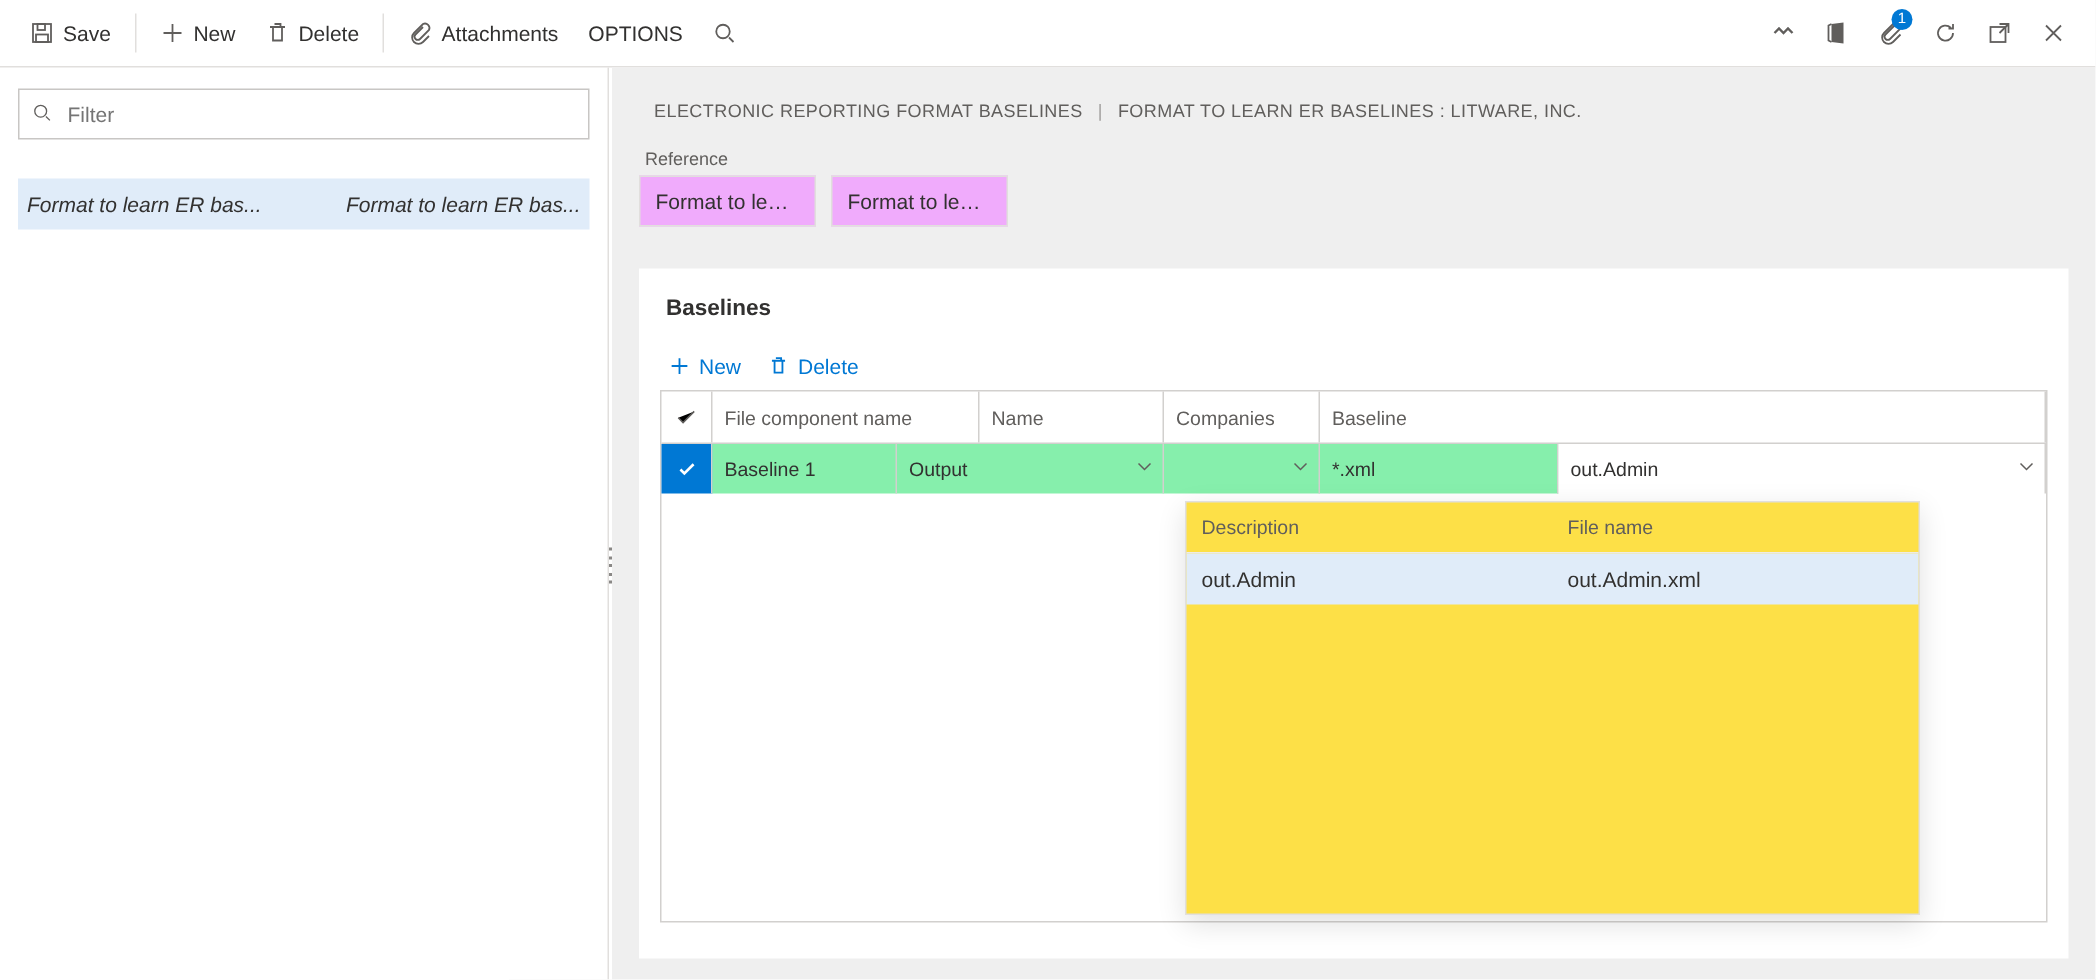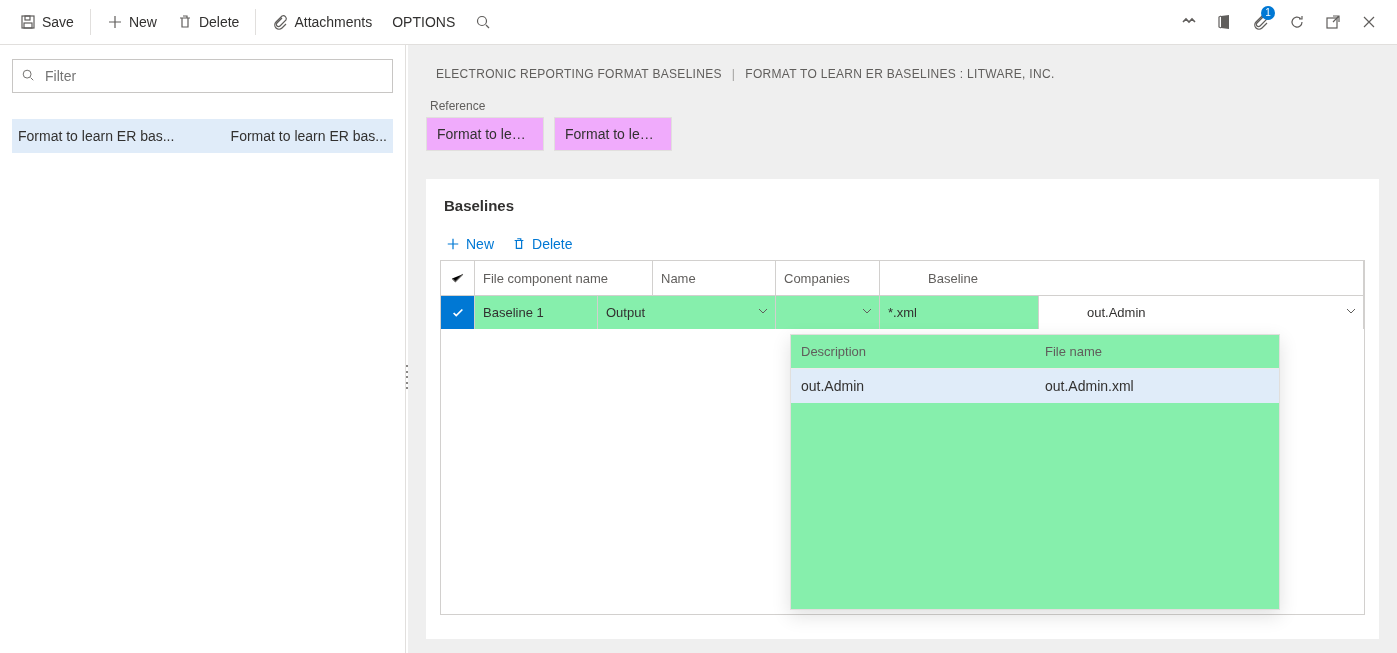--- a/index.html
+++ b/index.html
@@ -14,21 +14,21 @@
   .toolbar .spacer { flex:1; }
   .toolbar .sys-ico { width:36px; display:flex; align-items:center; justify-content:center; cursor:pointer; height:45px; position:relative; }
   .sys-ico svg { width:18px; height:18px; stroke:#605e5c; fill:none; stroke-width:1.2; }
   .badge { position:absolute; top:6px; right:4px; background:#0078d4; color:#fff; border-radius:10px; font-size:10px; line-height:14px; min-width:14px; text-align:center; padding:0 2px; }
 
   .body { display:flex; height:608px; }
   .sidebar { width:406px; border-right:1px solid #e1dfdd; padding:14px 12px 0 12px; display:flex; flex-direction:column; position:relative;gap:12px; }
   .filter-box { display:flex; align-items:center; border:1px solid #c8c6c4; height:34px; padding:0 8px; gap:8px; margin-bottom:14px; }
   .filter-box svg { width:14px; height:14px; stroke:#605e5c; fill:none; }
   .filter-input { border:none; outline:none; flex:1; font-size:14px; color:#605e5c; }
-  .list-row { display:flex; align-items:center; justify-content:space-between; height:34px; padding:0 6px; background:#e0ecf9; font-size:14px; cursor:pointer; }
+  .list-row { display:flex; align-items:center; justify-content:space-between; height:34px; padding:0 6px; background:#e0ecf9; font-size:14px; cursor:pointer;font-style:italic; }
   .list-row span { white-space:nowrap; overflow:hidden; text-overflow:ellipsis; max-width:48%; }
 
   .splitter { width:2px; background:transparent; position:relative; }
   .grip { position:absolute; left:-2px; top:320px; width:6px; height:24px; display:flex; flex-direction:column; justify-content:space-between; }
   .grip i { width:2px; height:2px; background:#8a8886; display:block; margin:0 auto; }
 
   .main { flex:1; background:#efefef; padding:18px 18px 18px 18px; overflow:hidden; position:relative; }
   .breadcrumb { font-size:12px; letter-spacing:0.3px; color:#605e5c; display:flex; align-items:center; gap:10px; margin:4px 0 18px 10px; }
   .breadcrumb .bsep { color:#a19f9d; }
   .ref-label { font-size:12px; color:#605e5c; margin:0 0 4px 4px; }
@@ -42,31 +42,31 @@
   .link-btn svg { width:14px; height:14px; stroke:#0078d4; fill:none; stroke-width:1.4; }
 
   .grid { border:1px solid #d2d0ce; height:355px; position:relative; }
   .ghead { display:flex; border-bottom:1px solid #d2d0ce; height:35px; }
   .gcell, .hcell { border-right:1px solid #d2d0ce; display:flex; align-items:center; padding:0 8px; font-size:13px; color:#605e5c; position:relative; }
   .c0 { width:34px; justify-content:center; }
   .c1 { width:123px; }
   .c2 { width:178px; }
   .c3 { width:104px; }
   .c4 { width:159px; }
-  .c5 { flex:1;margin-left:40px; }
+  .c5 { flex:1; }
   .grow { display:flex; height:33px; }
   .grow .gcell { color:#323130; background:#86efac; }
   .grow .gcell.c0 { background:#0078d4; }
   .grow .gcell:last-child, .c5.cwhite { background:#fff; border-right:1px solid #d2d0ce; }
   .check svg { width:14px; height:14px; stroke:#fff; fill:none; stroke-width:2; }
   .hcheck svg { stroke:#605e5c; }
   .dd { position:absolute; right:6px; }
   .dd svg { width:12px; height:12px; stroke:#605e5c; fill:none; }
 
-  .popup { position:absolute; left:790px; top:334px; width:490px; background:#86efac; border:1px solid #e1dfdd; box-shadow:0 6px 18px rgba(0,0,0,0.12); height:276px; }
+  .popup { position:absolute; left:790px; top:334px; width:490px; background:#fde047; border:1px solid #e1dfdd; box-shadow:0 6px 18px rgba(0,0,0,0.12); height:276px; }
   .popup-head { display:flex; height:34px; border-bottom:1px solid #edebe9; }
   .popup-head div { flex:1; padding:0 10px; display:flex; align-items:center; font-size:13px; color:#605e5c; }
   .popup-row { display:flex; height:34px; background:#e0ecf9; cursor:pointer; }
   .popup-row div { flex:1; padding:0 10px; display:flex; align-items:center; font-size:14px; }
 </style>
 </head>
 <body>
 
 <div class="toolbar">
   <div class="tb-btn">

